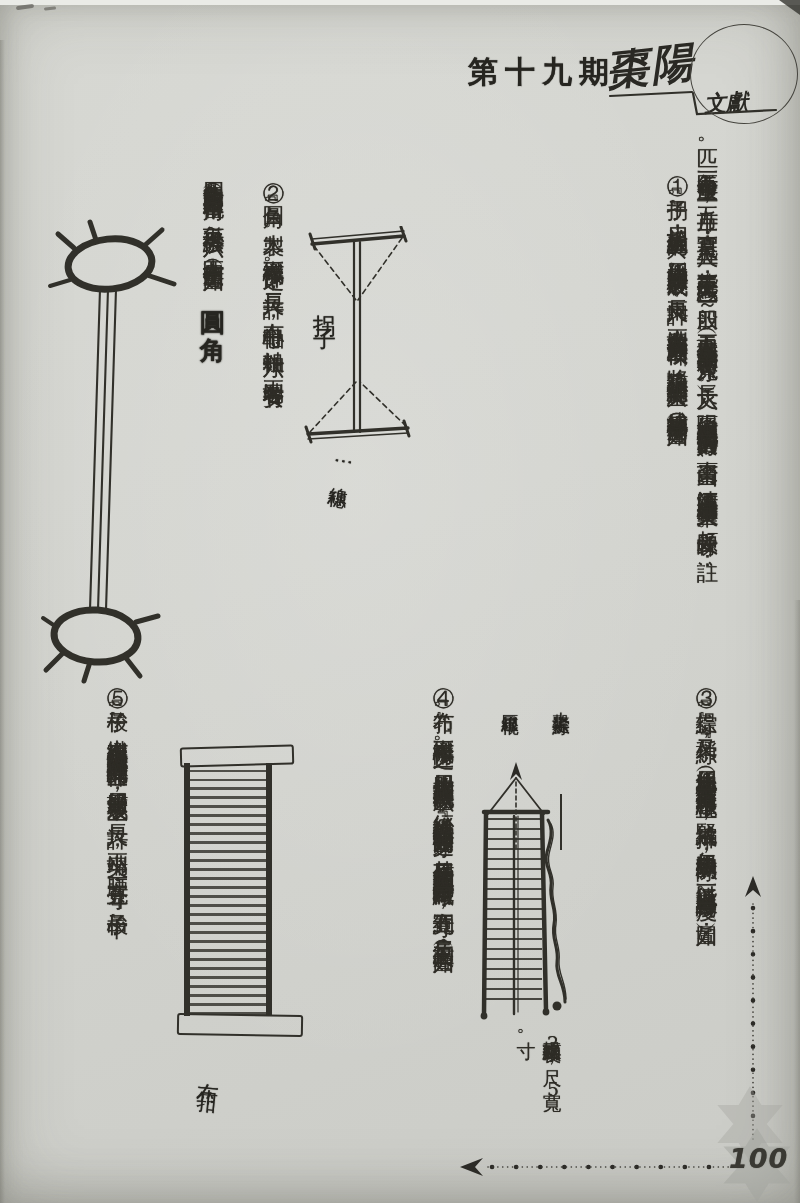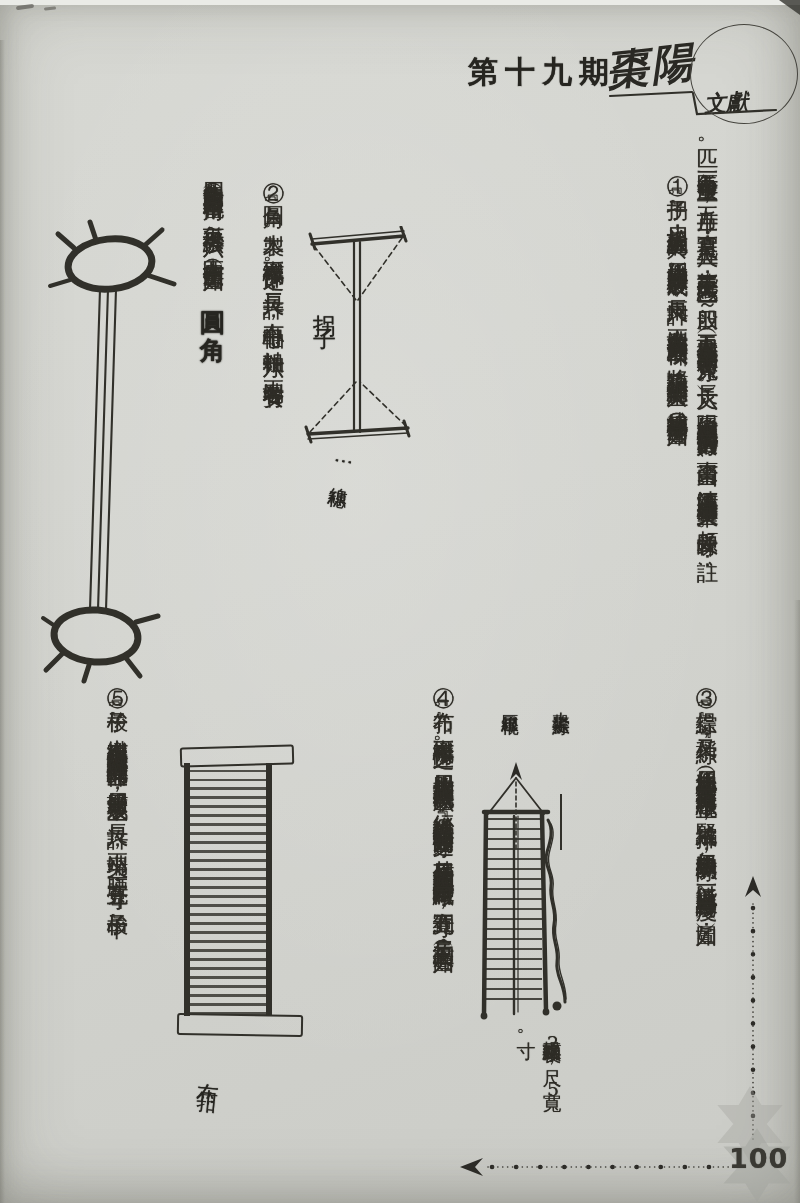--- a/index.html
+++ b/index.html
@@ -148,15 +148,15 @@
     <line x1="17" y1="46" x2="17" y2="276" stroke="#2c2b27" stroke-width="4.6" stroke-linecap="round" stroke-dasharray="0.1 23"></line>
     <line x1="17" y1="42" x2="17" y2="278" stroke="#3a3933" stroke-width="1.6" stroke-linecap="round" stroke-dasharray="0.1 4.6"></line>
   </svg>
   <svg width="300" height="30" style="position:absolute;left:452px;top:1152px;">
     <polygon points="8,15 31,6 23,15 31,24" fill="#2c2b27"></polygon>
     <line x1="40" y1="15" x2="280" y2="15" stroke="#2c2b27" stroke-width="4.6" stroke-linecap="round" stroke-dasharray="0.1 24"></line>
     <line x1="36" y1="15" x2="282" y2="15" stroke="#3a3933" stroke-width="1.6" stroke-linecap="round" stroke-dasharray="0.1 4.8"></line>
   </svg>
   <div class="star" style="left:712px;top:1086px;width:76px;height:76px;opacity:.38;"></div>
   <div class="star" style="left:718px;top:1128px;width:78px;height:74px;opacity:.5;"></div>
-  <div style="position:absolute;left:729px;top:1143px;font-family:'DejaVu Sans','Liberation Sans',sans-serif;font-size:27px;font-weight:600;color:#3a3933;letter-spacing:1px;text-shadow:0 0 1px rgba(58,57,51,.8);">100</div>
+  <div style="position:absolute;left:729px;top:1143px;font-family:'DejaVu Sans','Liberation Sans',sans-serif;font-size:27px;font-weight:600;color:#3a3933;letter-spacing:1px;text-shadow:0 0 1px rgba(58,57,51,.8);font-style:italic;">100</div>
 
 </div>
 
 </body></html>

